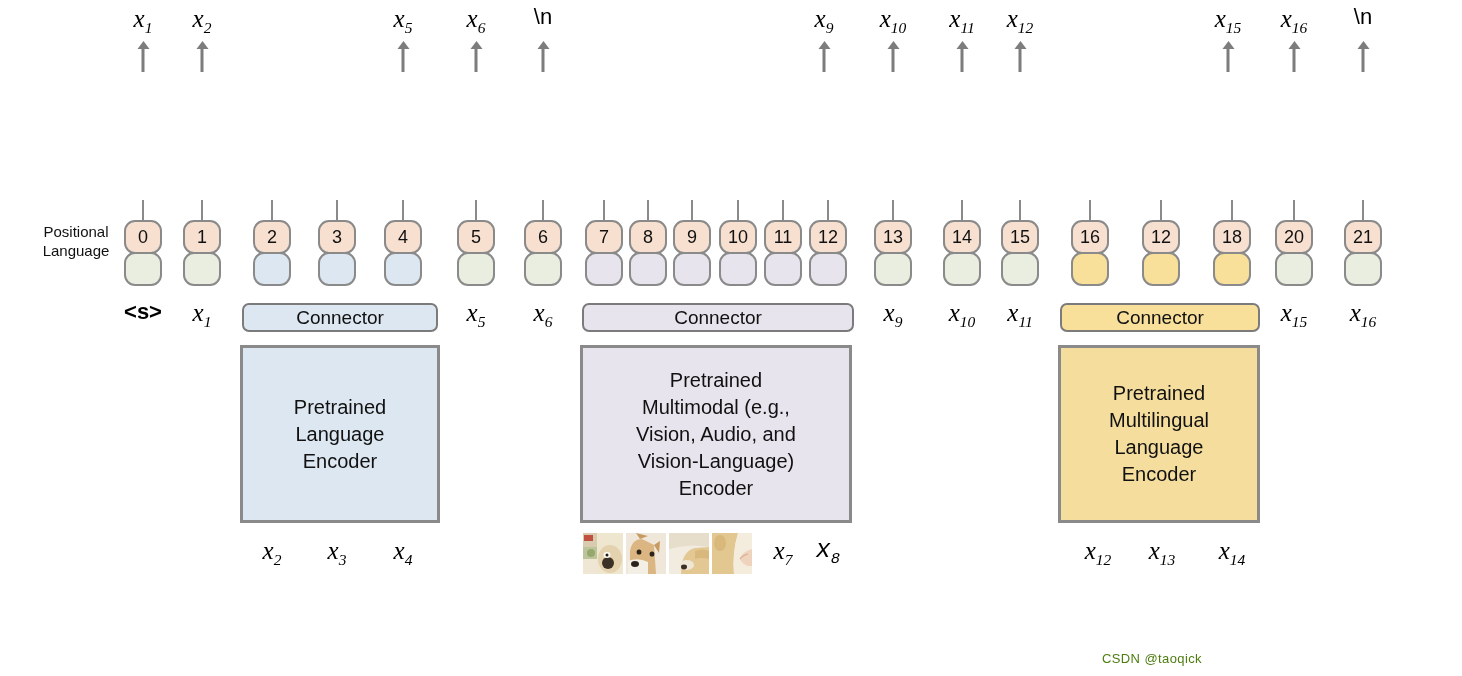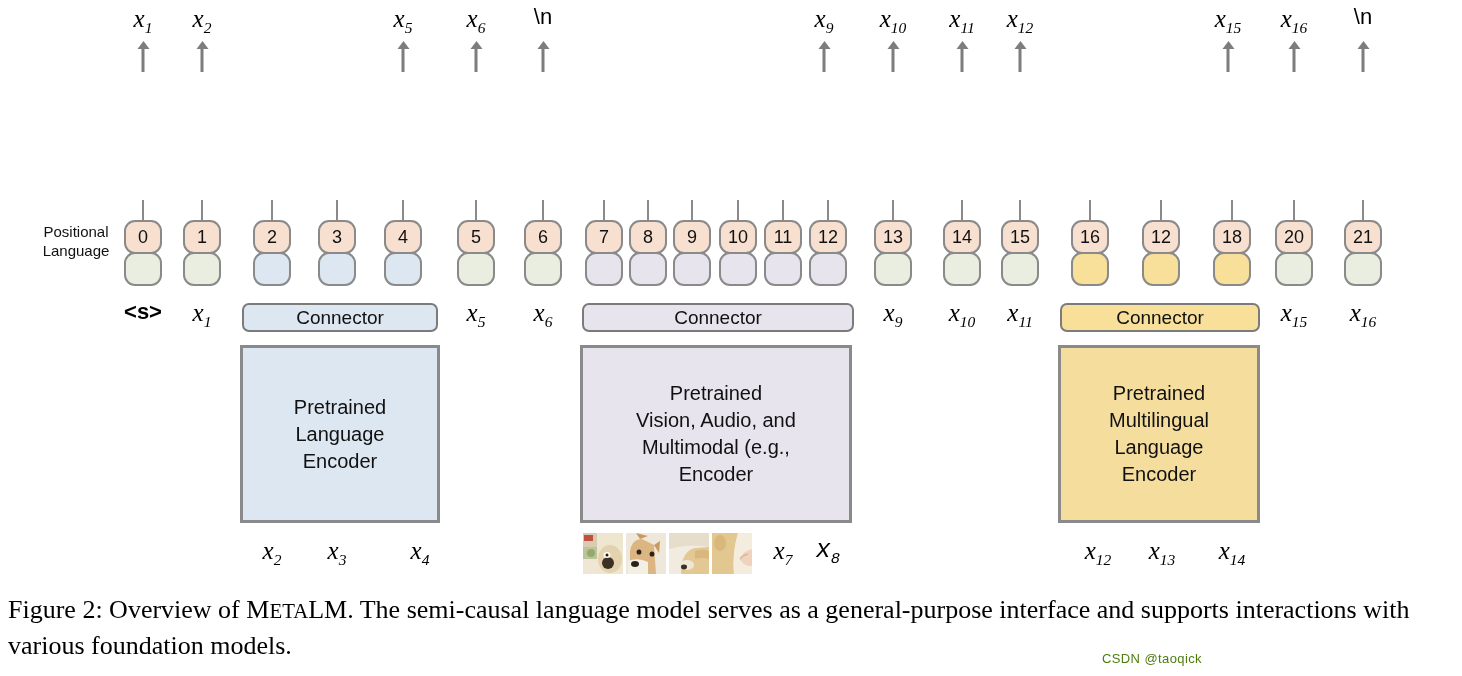--- a/index.html
+++ b/index.html
@@ -280,39 +280,40 @@
       <div class="encoder blue" style="left: 240px; top: 345px; width: 200px; height: 178px;">
         <div>
           <div>Pretrained</div>
           <div>Language</div>
           <div>Encoder</div>
         </div>
       </div>
       <div class="encoder purple" style="left: 580px; top: 345px; width: 272px; height: 178px;">
         <div>
           <div>Pretrained</div>
+          <div>Multimodal (e.g.,</div>
           <div>Vision, Audio, and</div>
-          <div>Multimodal (e.g.,</div>
+          <div>Vision-Language)</div>
           <div>Encoder</div>
         </div>
       </div>
       <div class="encoder yellow" style="left: 1058px; top: 345px; width: 202px; height: 178px;">
         <div>
           <div>Pretrained</div>
           <div>Multilingual</div>
           <div>Language</div>
           <div>Encoder</div>
         </div>
       </div>
     </div>
 
   <div id="inputs-layer">
       <div class="ilabel" style="left: 272px;">x<sub>2</sub></div>
       <div class="ilabel" style="left: 337px;">x<sub>3</sub></div>
-      <div class="ilabel" style="left: 420px;">x<sub>4</sub></div>
+      <div class="ilabel" style="left: 403px;">x<sub>4</sub></div>
       <div class="ilabel" style="left: 783px;">x<sub>7</sub></div>
       <div class="ilabel" style="left: 828px; font-family: Liberation Mono, monospace;">x<sub>8</sub></div>
       <div class="ilabel" style="left: 1098px;">x<sub>12</sub></div>
       <div class="ilabel" style="left: 1162px;">x<sub>13</sub></div>
       <div class="ilabel" style="left: 1232px;">x<sub>14</sub></div>
     </div>
 
   <div class="thumbrow">
     <div class="thumb">
       <svg viewBox="0 0 40 41">
@@ -355,19 +356,15 @@
           <rect width="40" height="41" fill="#f0e9d9"></rect>
         <path d="M0 0 H26 Q20 20 22 41 H0 Z" fill="#e3c791"></path>
         <path d="M26 0 H40 V41 H22 Q20 20 26 0 Z" fill="#f4ecdd"></path>
         <path d="M40 16 Q31 18 28 26 Q32 34 40 33 Z" fill="#f0d3bd"></path>
         <path d="M28 26 Q31 22 36 21" stroke="#dcb79c" stroke-width="1.4" fill="none"></path>
         <ellipse cx="8" cy="10" rx="6" ry="8" fill="#d9b87c"></ellipse>
       </svg>
     </div>
   </div>
 
-  <div class="caption">
-    <span>Figure 2:</span>
-    <span>Overview of </span><span class="sc-big">M</span><span class="sc-small">ETA</span><span class="sc-big">LM</span><span>. The semi-causal language model serves as a general-purpose interface and supports interactions with various foundation models.</span>
-  </div>
 
   <div class="watermark">CSDN @taoqick</div>
 </div>
 
 </body></html>

